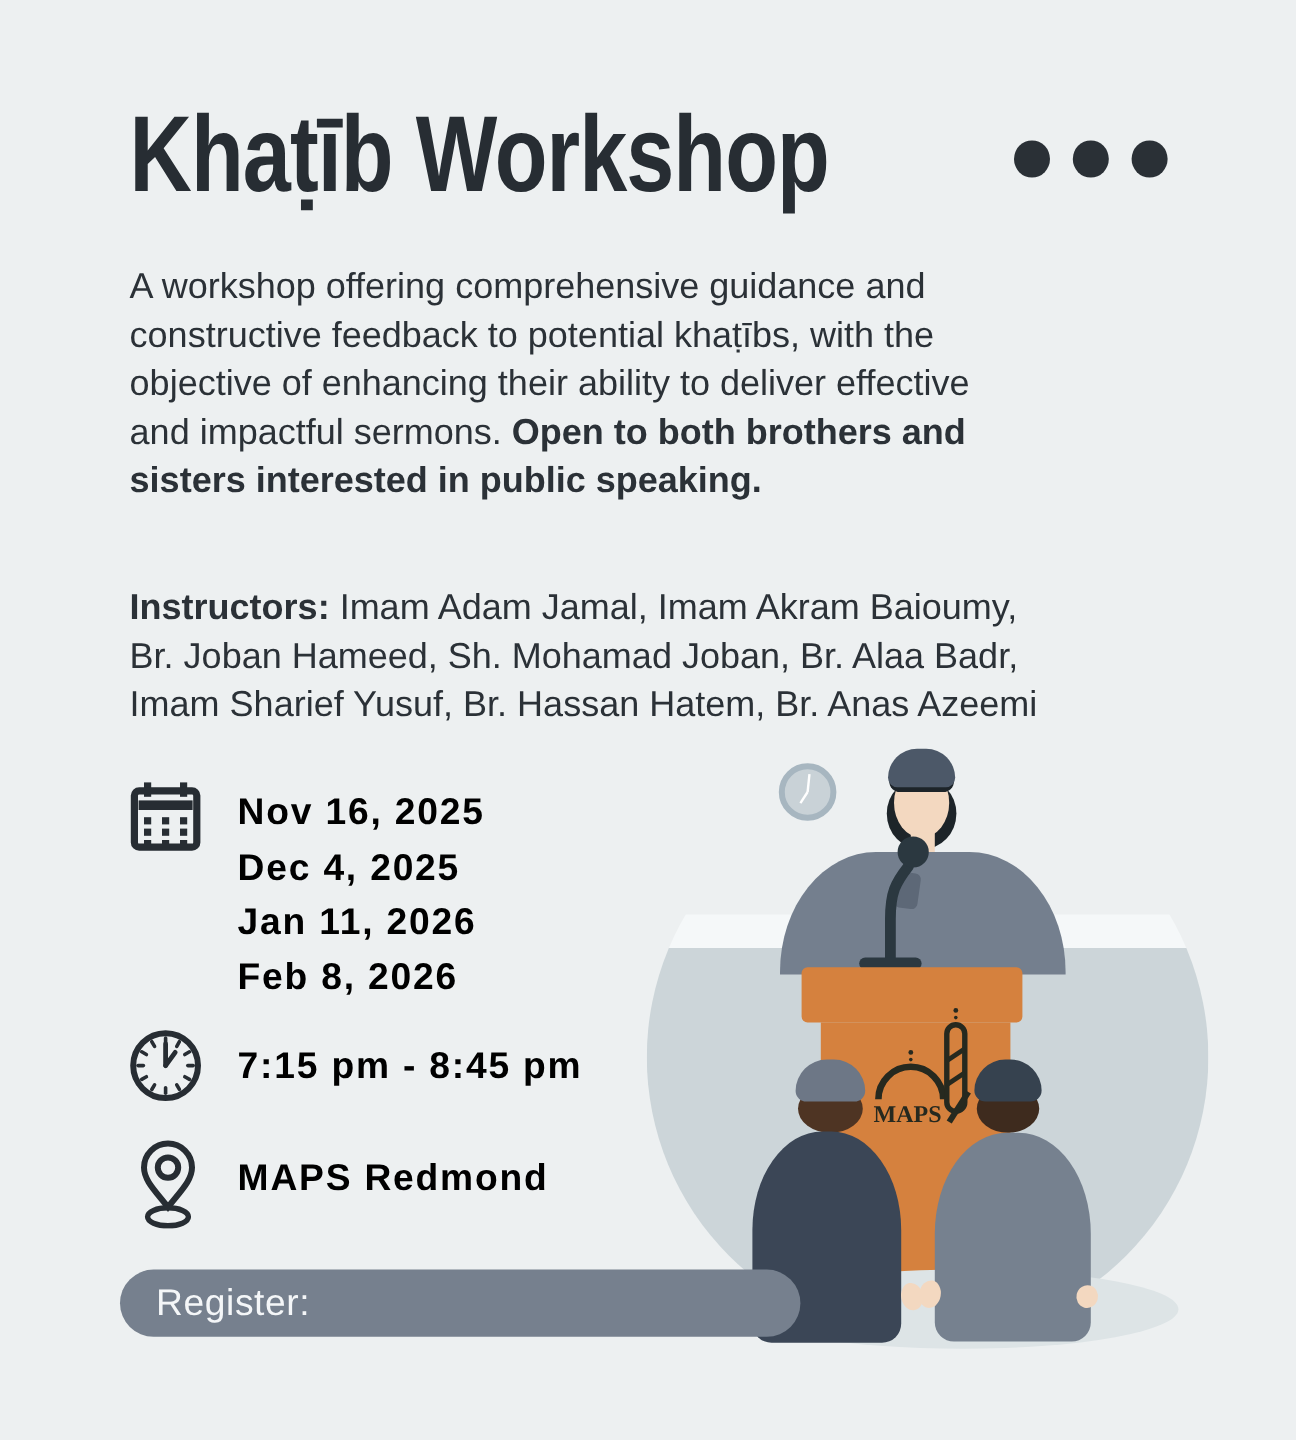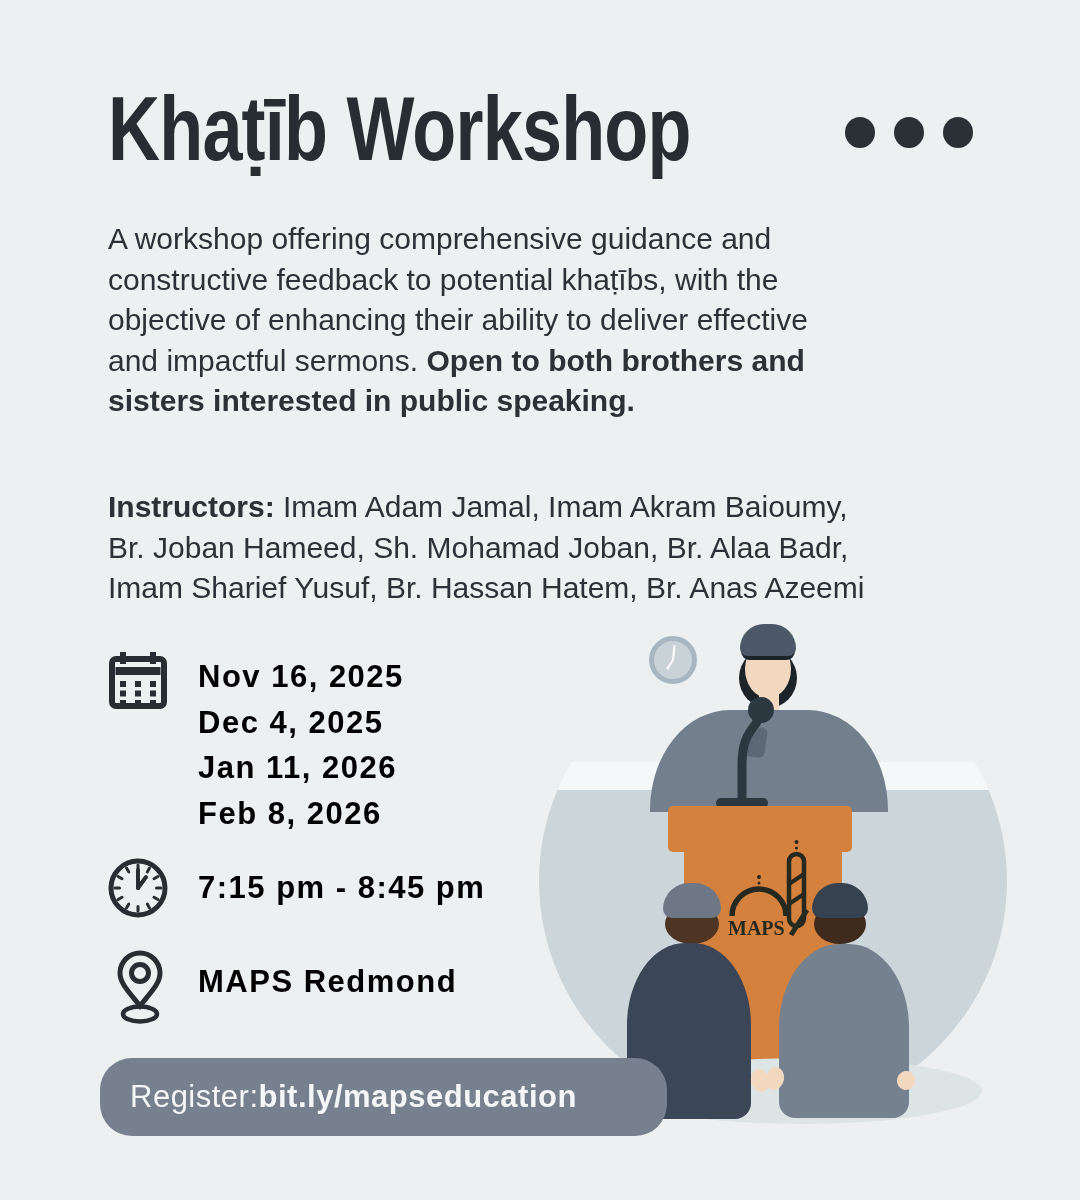--- a/index.html
+++ b/index.html
@@ -22,21 +22,21 @@
   .sched-text{ position:absolute; left:198px; color:#000000; font-weight:700;
                font-size:31px; letter-spacing:1.5px; white-space:nowrap; }
   .dates{ top:654px; line-height:45.5px; }
   .time-text{ top:870px; }
   .loc-text{ top:964px;text-align:right; }
   .row-icon{ position:absolute; color:#272d33; }
   .icon-cal{ left:106px; top:650px; }
   .icon-clk{ left:106px; top:856px; }
   .icon-pin{ left:112px; top:948px; }
 
-  .pill{ position:absolute; left:100px; top:1058px; width:567px; height:78px;
+  .pill{ position:absolute; left:100px; top:1058px; width:567px; height:56px;
          background:#76808e; border-radius:32px; display:flex; align-items:center;
          padding-left:30px; font-size:31px; color:#f4f6f8; letter-spacing:0.5px;
          z-index:40; white-space:nowrap; }
   .pill b{ font-weight:700; }
 
   
   .illus{ position:absolute; inset:0; z-index:10; }
   .abs{ position:absolute; }
 
   .wallclock{ left:649px; top:636px; width:48px; height:48px; border-radius:50%;
@@ -216,16 +216,15 @@
     <div class="abs hair-r"></div>
     <div class="abs cap-r"></div>
     <div class="abs body-r"></div>
     <div class="abs foot foot-1"></div>
     <div class="abs foot foot-2"></div>
     <div class="abs foot foot-3"></div>
   </div>
 
   <div class="pill">
     <span>Register: </span>
-      <b>bit.ly/mapseducation</b>
   </div>
 
 </div>
 
 </body></html>

